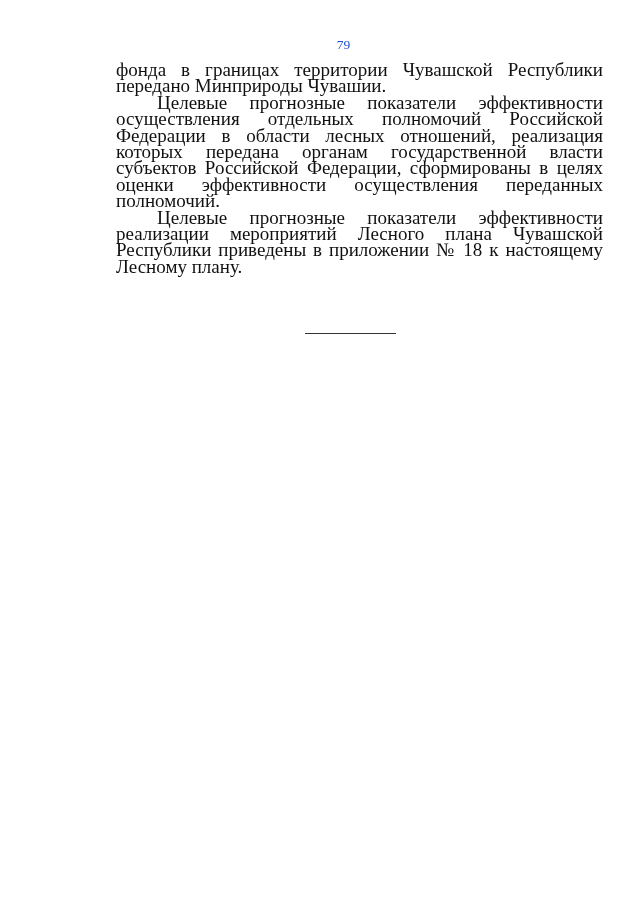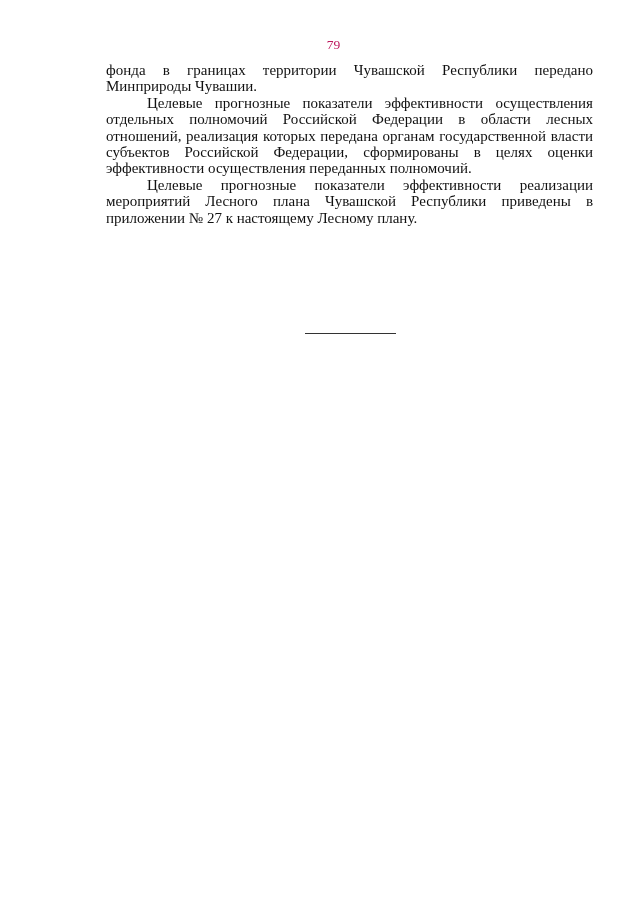--- a/index.html
+++ b/index.html
@@ -11,33 +11,33 @@
       width: 640px;
       height: 905px;
       position: relative;
       overflow: hidden;
       font-family: "Liberation Serif", "DejaVu Serif", serif;
       color: #111111;
     }
     .page-number {
       position: absolute;
       top: 37px;
-      left: 90px;
+      left: 100px;
       width: 487px;
       text-align: center;
       font-size: 13.5px;
       line-height: 16px;
-      color: #be185d;
+      color: #1d4ed8;
     }
     .content {
       position: absolute;
       top: 62px;
-      left: 106px;
+      left: 116px;
       width: 487px;
-      font-size: 15px;
+      font-size: 19px;
       line-height: 16.4px;
     }
     .para {
       margin: 0;
       text-align: justify;
       text-align-last: left;
       hyphens: manual;
     }
     .para.indent {
       text-indent: 41px;
@@ -52,16 +52,16 @@
     }
   </style>
 </head>
 <body>
 
 <div class="page-number">79</div>
 
 <div class="content">
   <p class="para">фонда в границах территории Чувашской Республики передано Минприроды Чувашии.</p>
   <p class="para indent">Целевые прогнозные показатели эффективности осуществления отдель­ных полномочий Российской Федерации в области лесных отношений, реализа­ция которых передана органам государственной власти субъектов Российской Федерации, сформированы в целях оценки эффективности осуществления пере­данных полномочий.</p>
-  <p class="para indent">Целевые прогнозные показатели эффективности реализации мероприятий Лесного плана Чувашской Республики приведены в приложении № 27 к настоя­щему Лесному плану.</p>
+  <p class="para indent">Целевые прогнозные показатели эффективности реализации мероприятий Лесного плана Чувашской Республики приведены в приложении № 18 к настоя­щему Лесному плану.</p>
 </div>
 
 <div class="separator"></div>
 
 </body></html>

